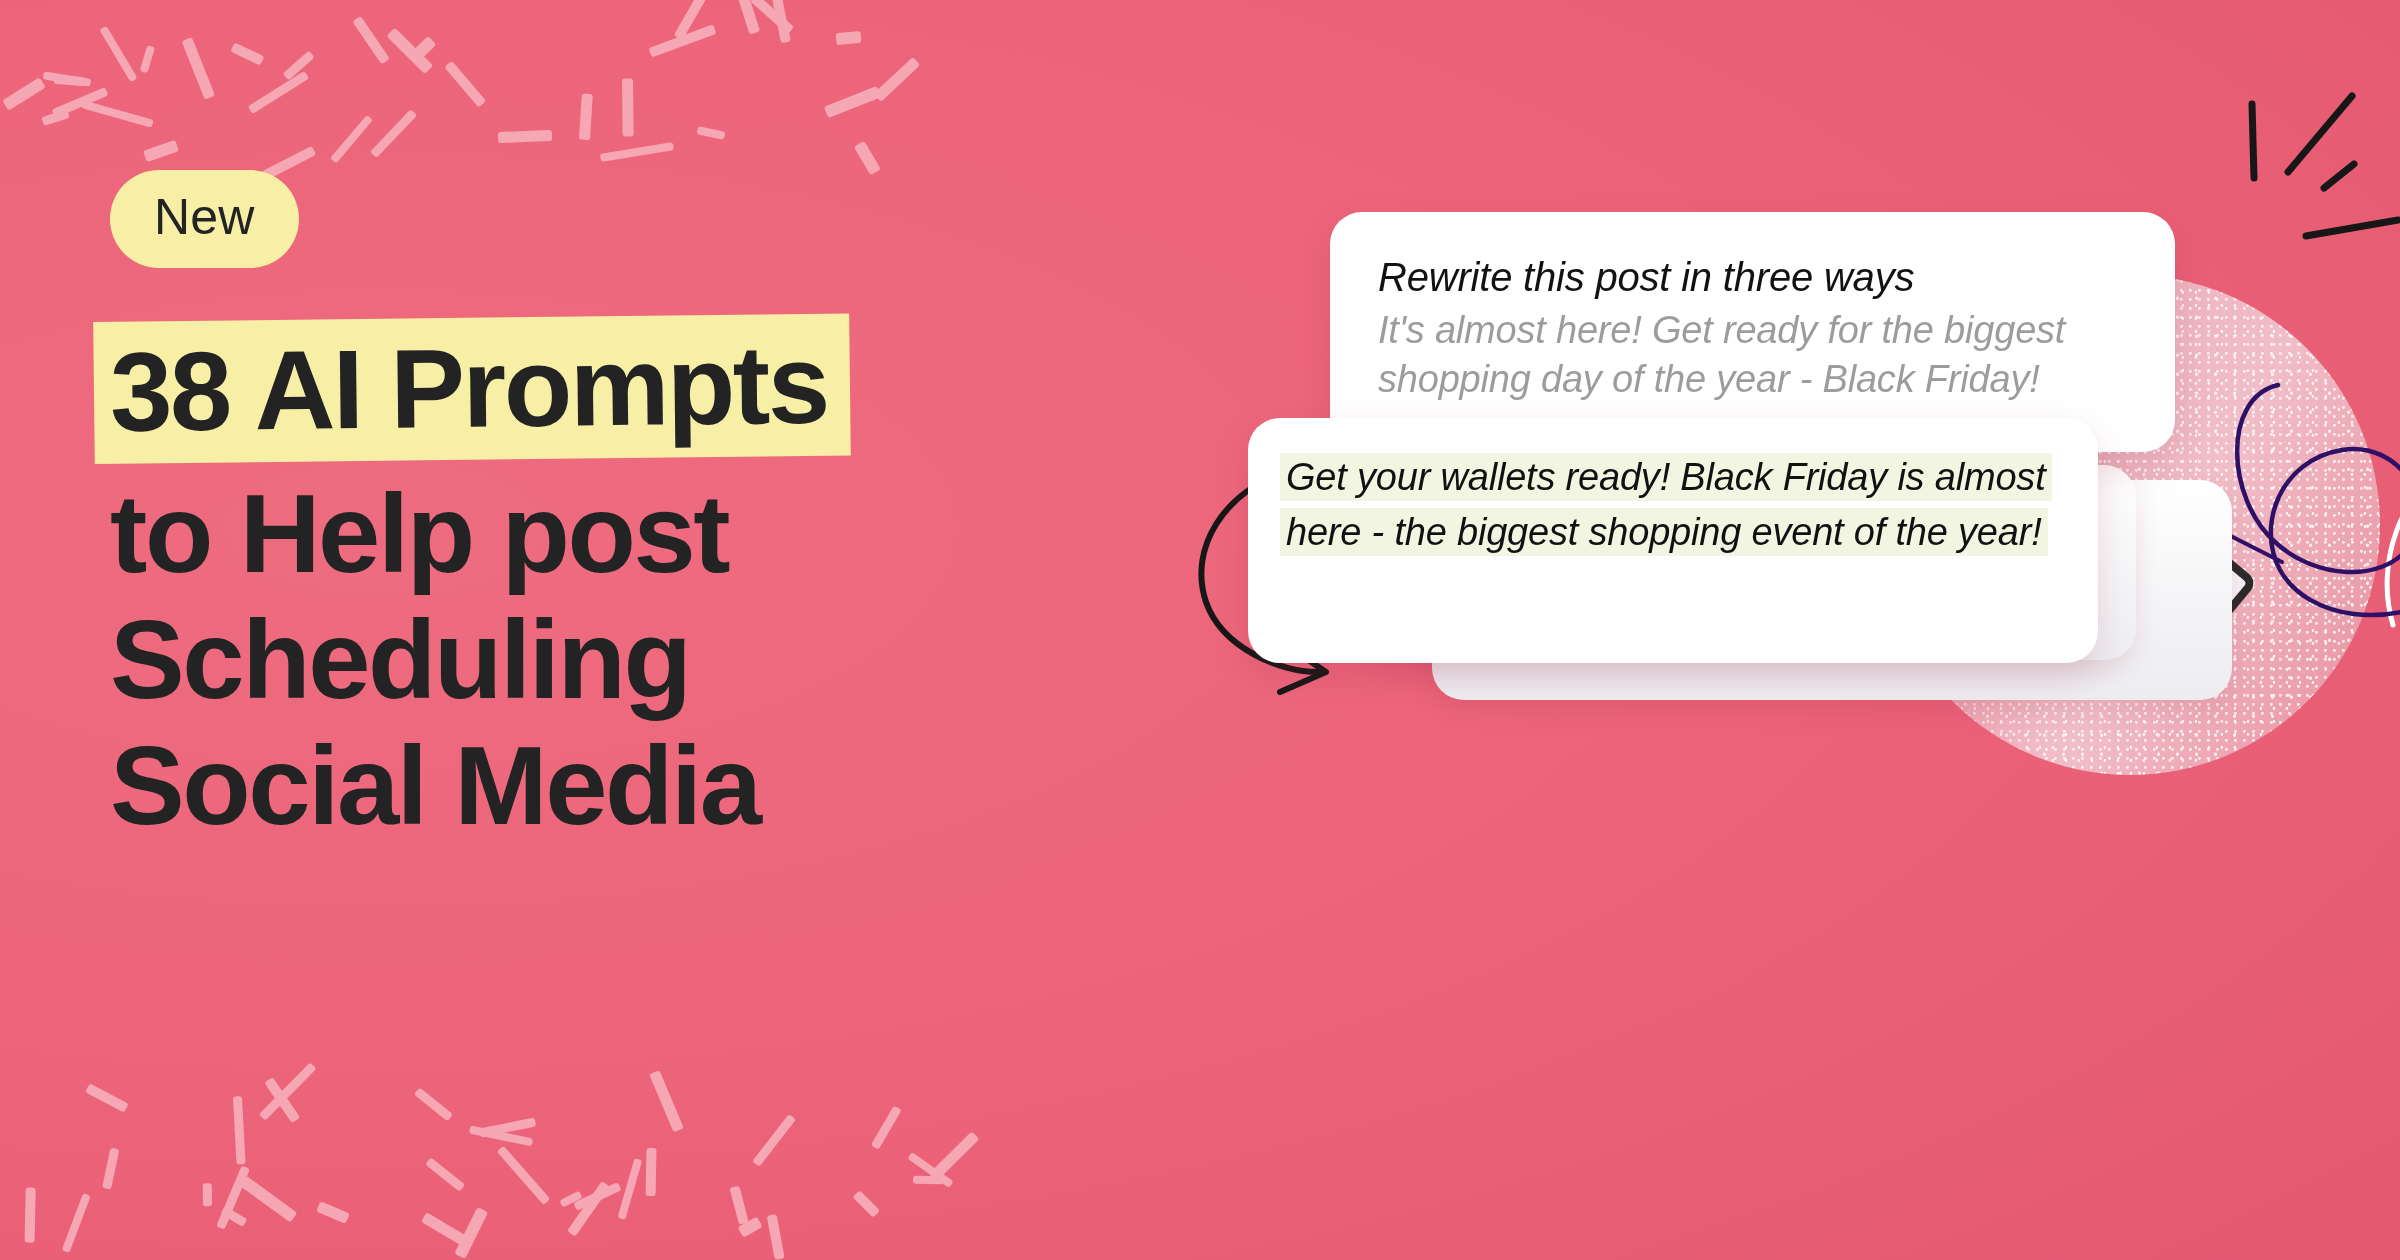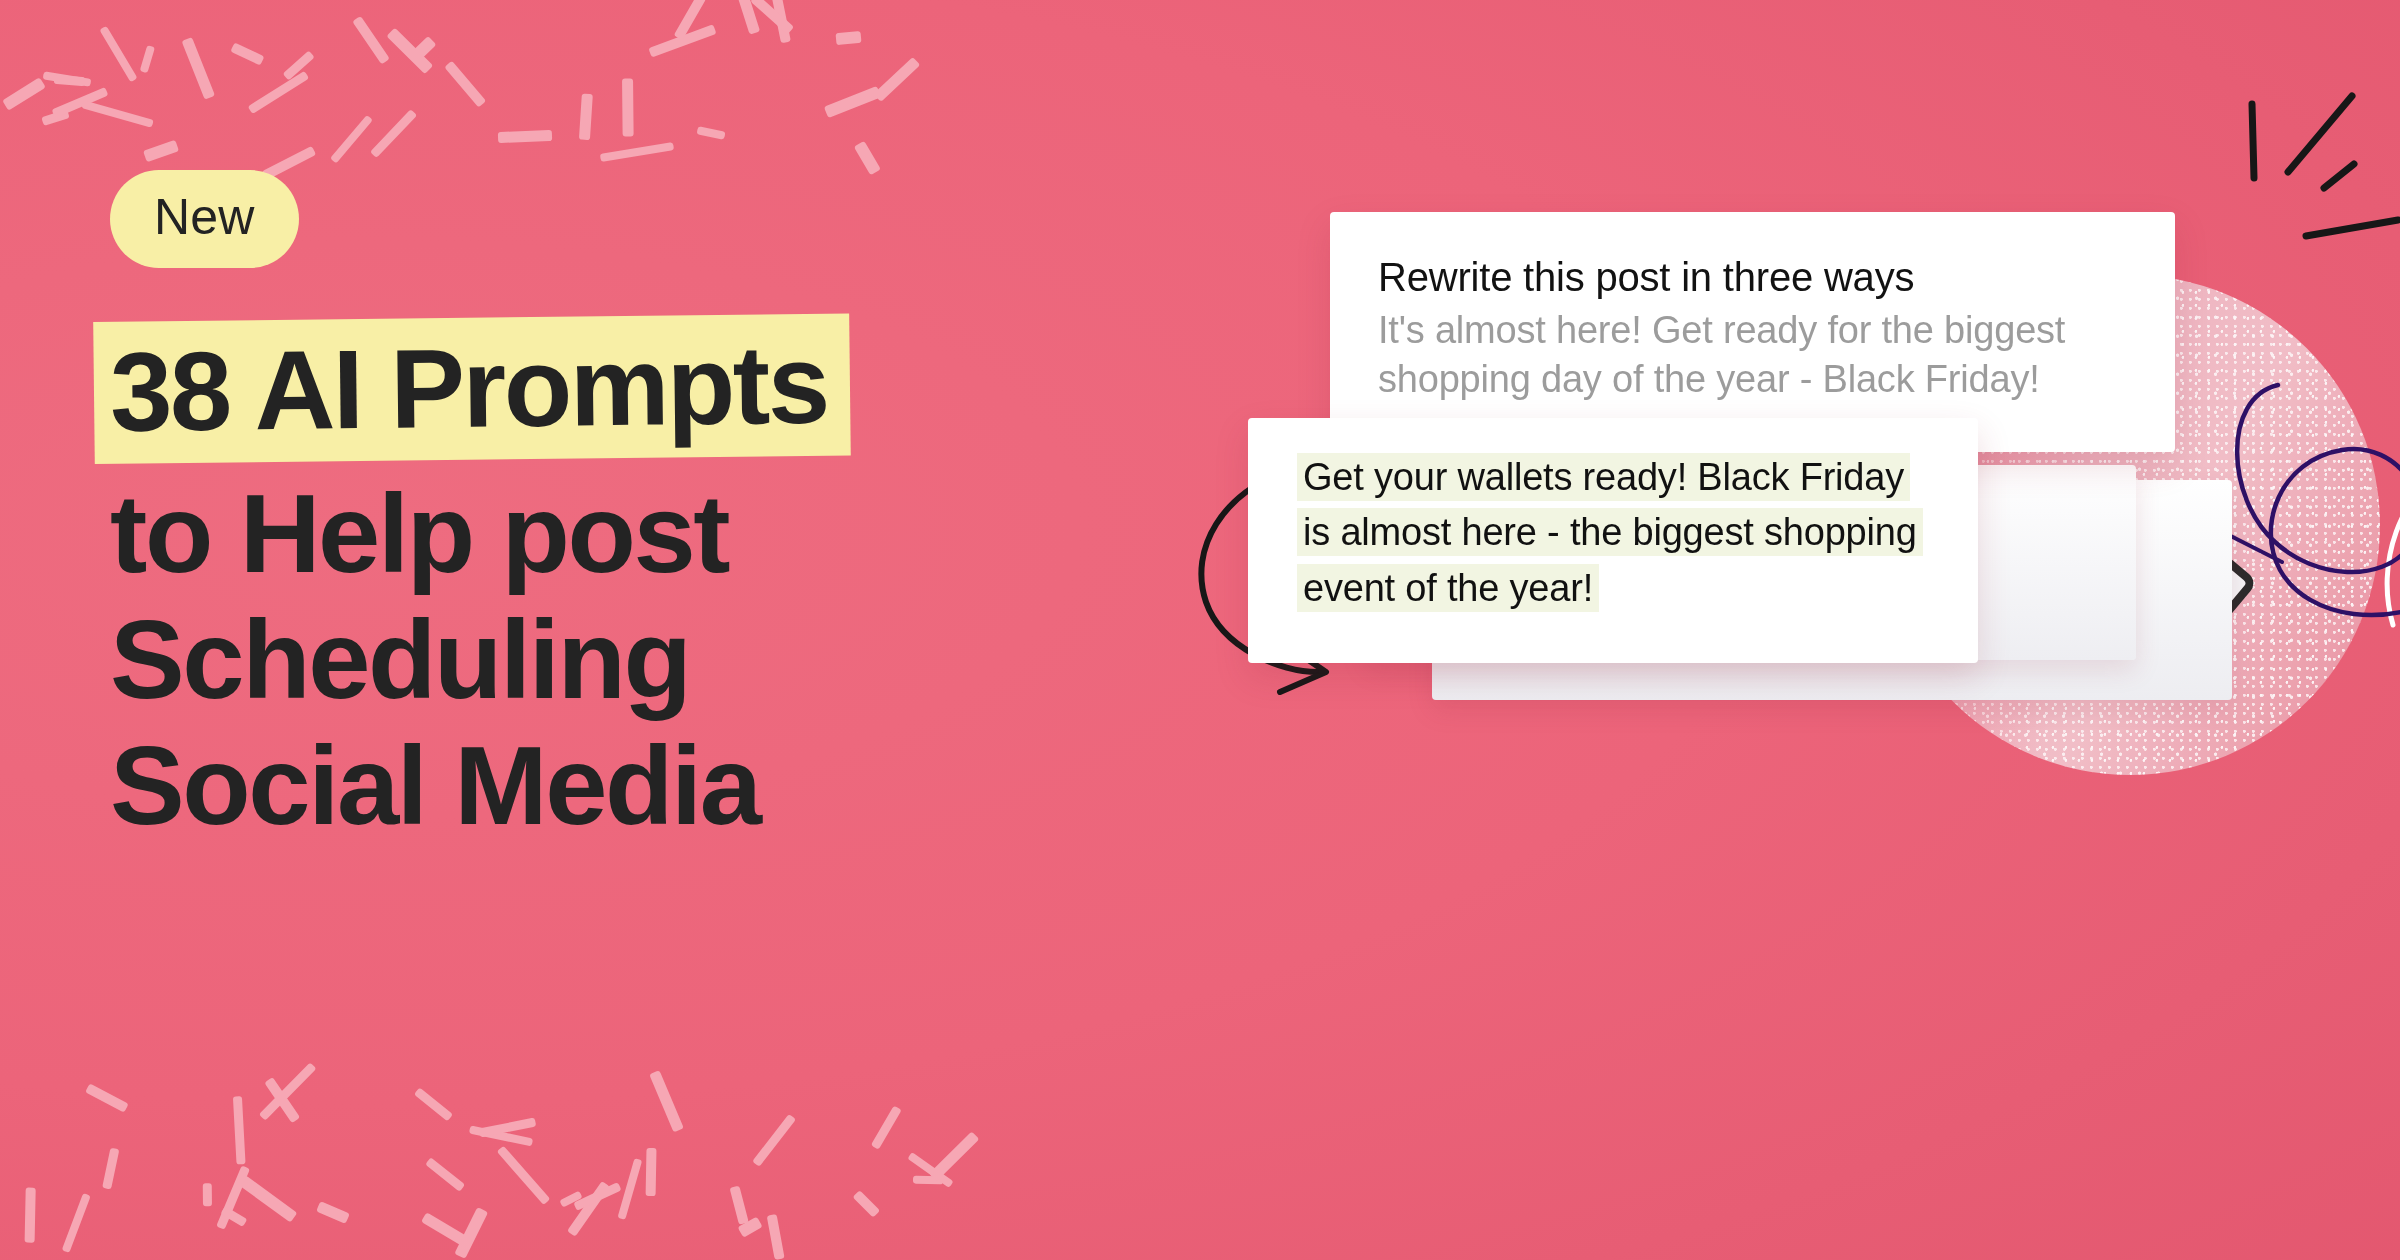--- a/index.html
+++ b/index.html
@@ -104,21 +104,22 @@
       radial-gradient(circle at 30% 30%, #B5A43A 0 1.5px, transparent 2px),
       radial-gradient(circle at 70% 60%, #A89430 0 1.3px, transparent 1.9px);
     background-size:7px 7px, 9px 9px;
     transform:rotate(-14deg);
     opacity:.9;
   }
 
   
   .card {
     position:absolute;
-    border-radius:4px;
+    border-radius:32px;
+    font-style:italic;
   }
   #card-back-2 {
     left:252px; top:480px;
     width:800px; height:220px;
     background:linear-gradient(180deg,#FFFFFF 0%,#EDEDF1 100%);
     box-shadow:0 10px 26px rgba(150,40,60,.13);
   }
   #card-back-1 {
     left:186px; top:465px;
     width:770px; height:195px;
@@ -127,24 +128,24 @@
   }
   #card-prompt {
     left:150px; top:212px;
     width:845px; height:240px;
     background:#FFFFFF;
     box-shadow:0 14px 34px rgba(150,40,60,.16);
     padding:42px 48px 0;
   }
   #card-result {
     left:68px; top:418px;
-    width:730px; height:245px;
+    width:850px; height:245px;
     background:#FFFFFF;
     box-shadow:0 14px 34px rgba(150,40,60,.16);
-    padding:32px 49px 0;
+    padding:32px 32px 0;
   }
   .prompt-title {
     font-size:40px;
     font-weight:400;
     color:#121212;
     line-height:1.15;
     letter-spacing:-.2px;
   }
   .prompt-body {
     margin-top:6px;

